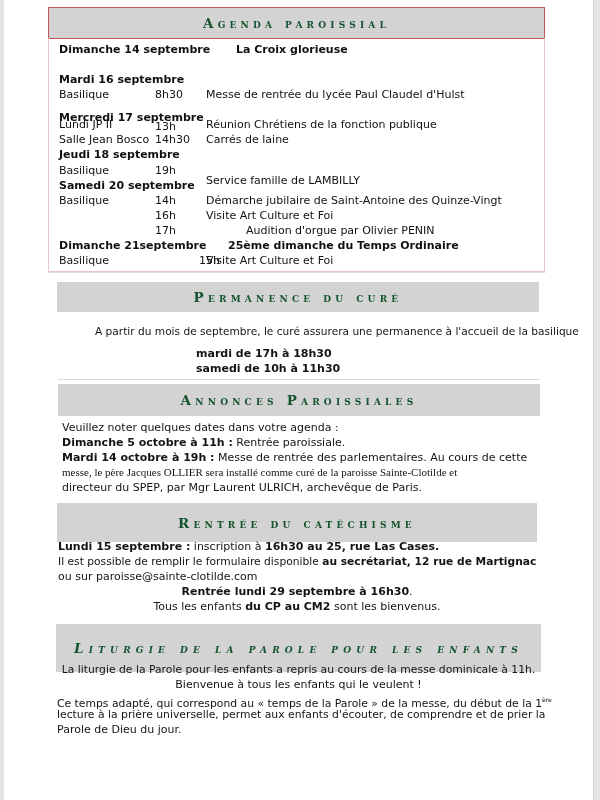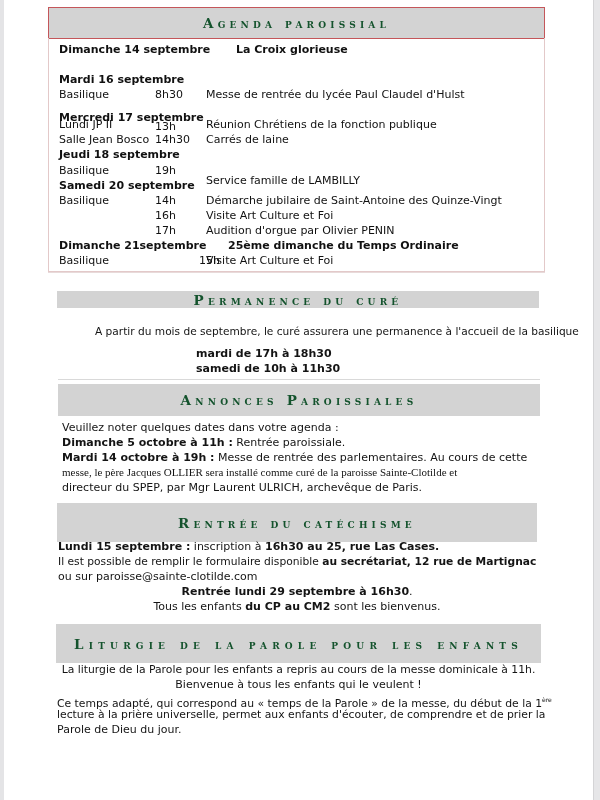--- a/index.html
+++ b/index.html
@@ -22,24 +22,24 @@
   .band span { font-variant: small-caps; }
   #agenda-band { left: 48px; top: 7px; width: 495px; height: 30px; border: 1px solid #c4565a; }
   #agenda-box { position: absolute; left: 48px; top: 38px; width: 495px; height: 233px; border: 1px solid #e3c9c9; border-top: none; box-shadow: 0 1px 0 #e8dada; }
 
   .ag { position: absolute; font-size: 11px; line-height: 15px; white-space: nowrap; }
   .ag.b { font-weight: bold; }
   .c1 { left: 59px; }
   .c2 { left: 155px; }
   .c3 { left: 206px; }
 
-  #perm-band { left: 57px; top: 291px; width: 482px; height: 17px; }
+  #perm-band { left: 57px; top: 282px; width: 482px; height: 30px; }
   #ann-band { left: 58px; top: 384px; width: 482px; height: 32px; }
   #cat-band { left: 57px; top: 503px; width: 480px; height: 39px; }
-  #lit-band { left: 56px; top: 624px; width: 485px; height: 39px; letter-spacing: 5.2px; }
+  #lit-band { left: 56px; top: 624px; width: 485px; height: 48px; letter-spacing: 5.2px; font-style: italic; }
 
   .txt { position: absolute; font-size: 11px; line-height: 15px; white-space: nowrap; color: #141414; }
   .b { font-weight: bold; }
   .center { text-align: center; }
   .divider { position: absolute; height: 1px; background: #d9d9d9; }
   sup { font-size: 6px; vertical-align: 5px; }
 </style>
 </head>
 <body>
 
@@ -72,21 +72,21 @@
 <div class="ag c2" style="top:163px;">19h</div>
 <div class="ag c3" style="top:160px;margin-top:13px;">Service famille de LAMBILLY</div>
 
 <div class="ag b c1" style="top:178px;">Samedi 20 septembre</div>
 <div class="ag c1" style="top:193px;">Basilique</div>
 <div class="ag c2" style="top:193px;">14h</div>
 <div class="ag c3" style="top:193px;">Démarche jubilaire de Saint-Antoine des Quinze-Vingt</div>
 <div class="ag c2" style="top:208px;">16h</div>
 <div class="ag c3" style="top:208px;">Visite Art Culture et Foi</div>
 <div class="ag c2" style="top:223px;">17h</div>
-<div class="ag c3" style="top:223px;">Audition d'orgue par Olivier PENIN</div>
+<div class="ag c3" style="top:223px;margin-left:40px;">Audition d'orgue par Olivier PENIN</div>
 
 <div class="ag b c1" style="top:238px;">Dimanche 21septembre</div>
 <div class="ag b" style="left:228px; top:238px;">25ème dimanche du Temps Ordinaire</div>
 <div class="ag c1" style="top:253px;">Basilique</div>
 <div class="ag c2" style="top:253px;margin-left:44px;">15h</div>
 <div class="ag c3" style="top:253px;">Visite Art Culture et Foi</div>
 
 <div id="perm-band" class="band">
   <span>Permanence du curé</span>
 </div>

